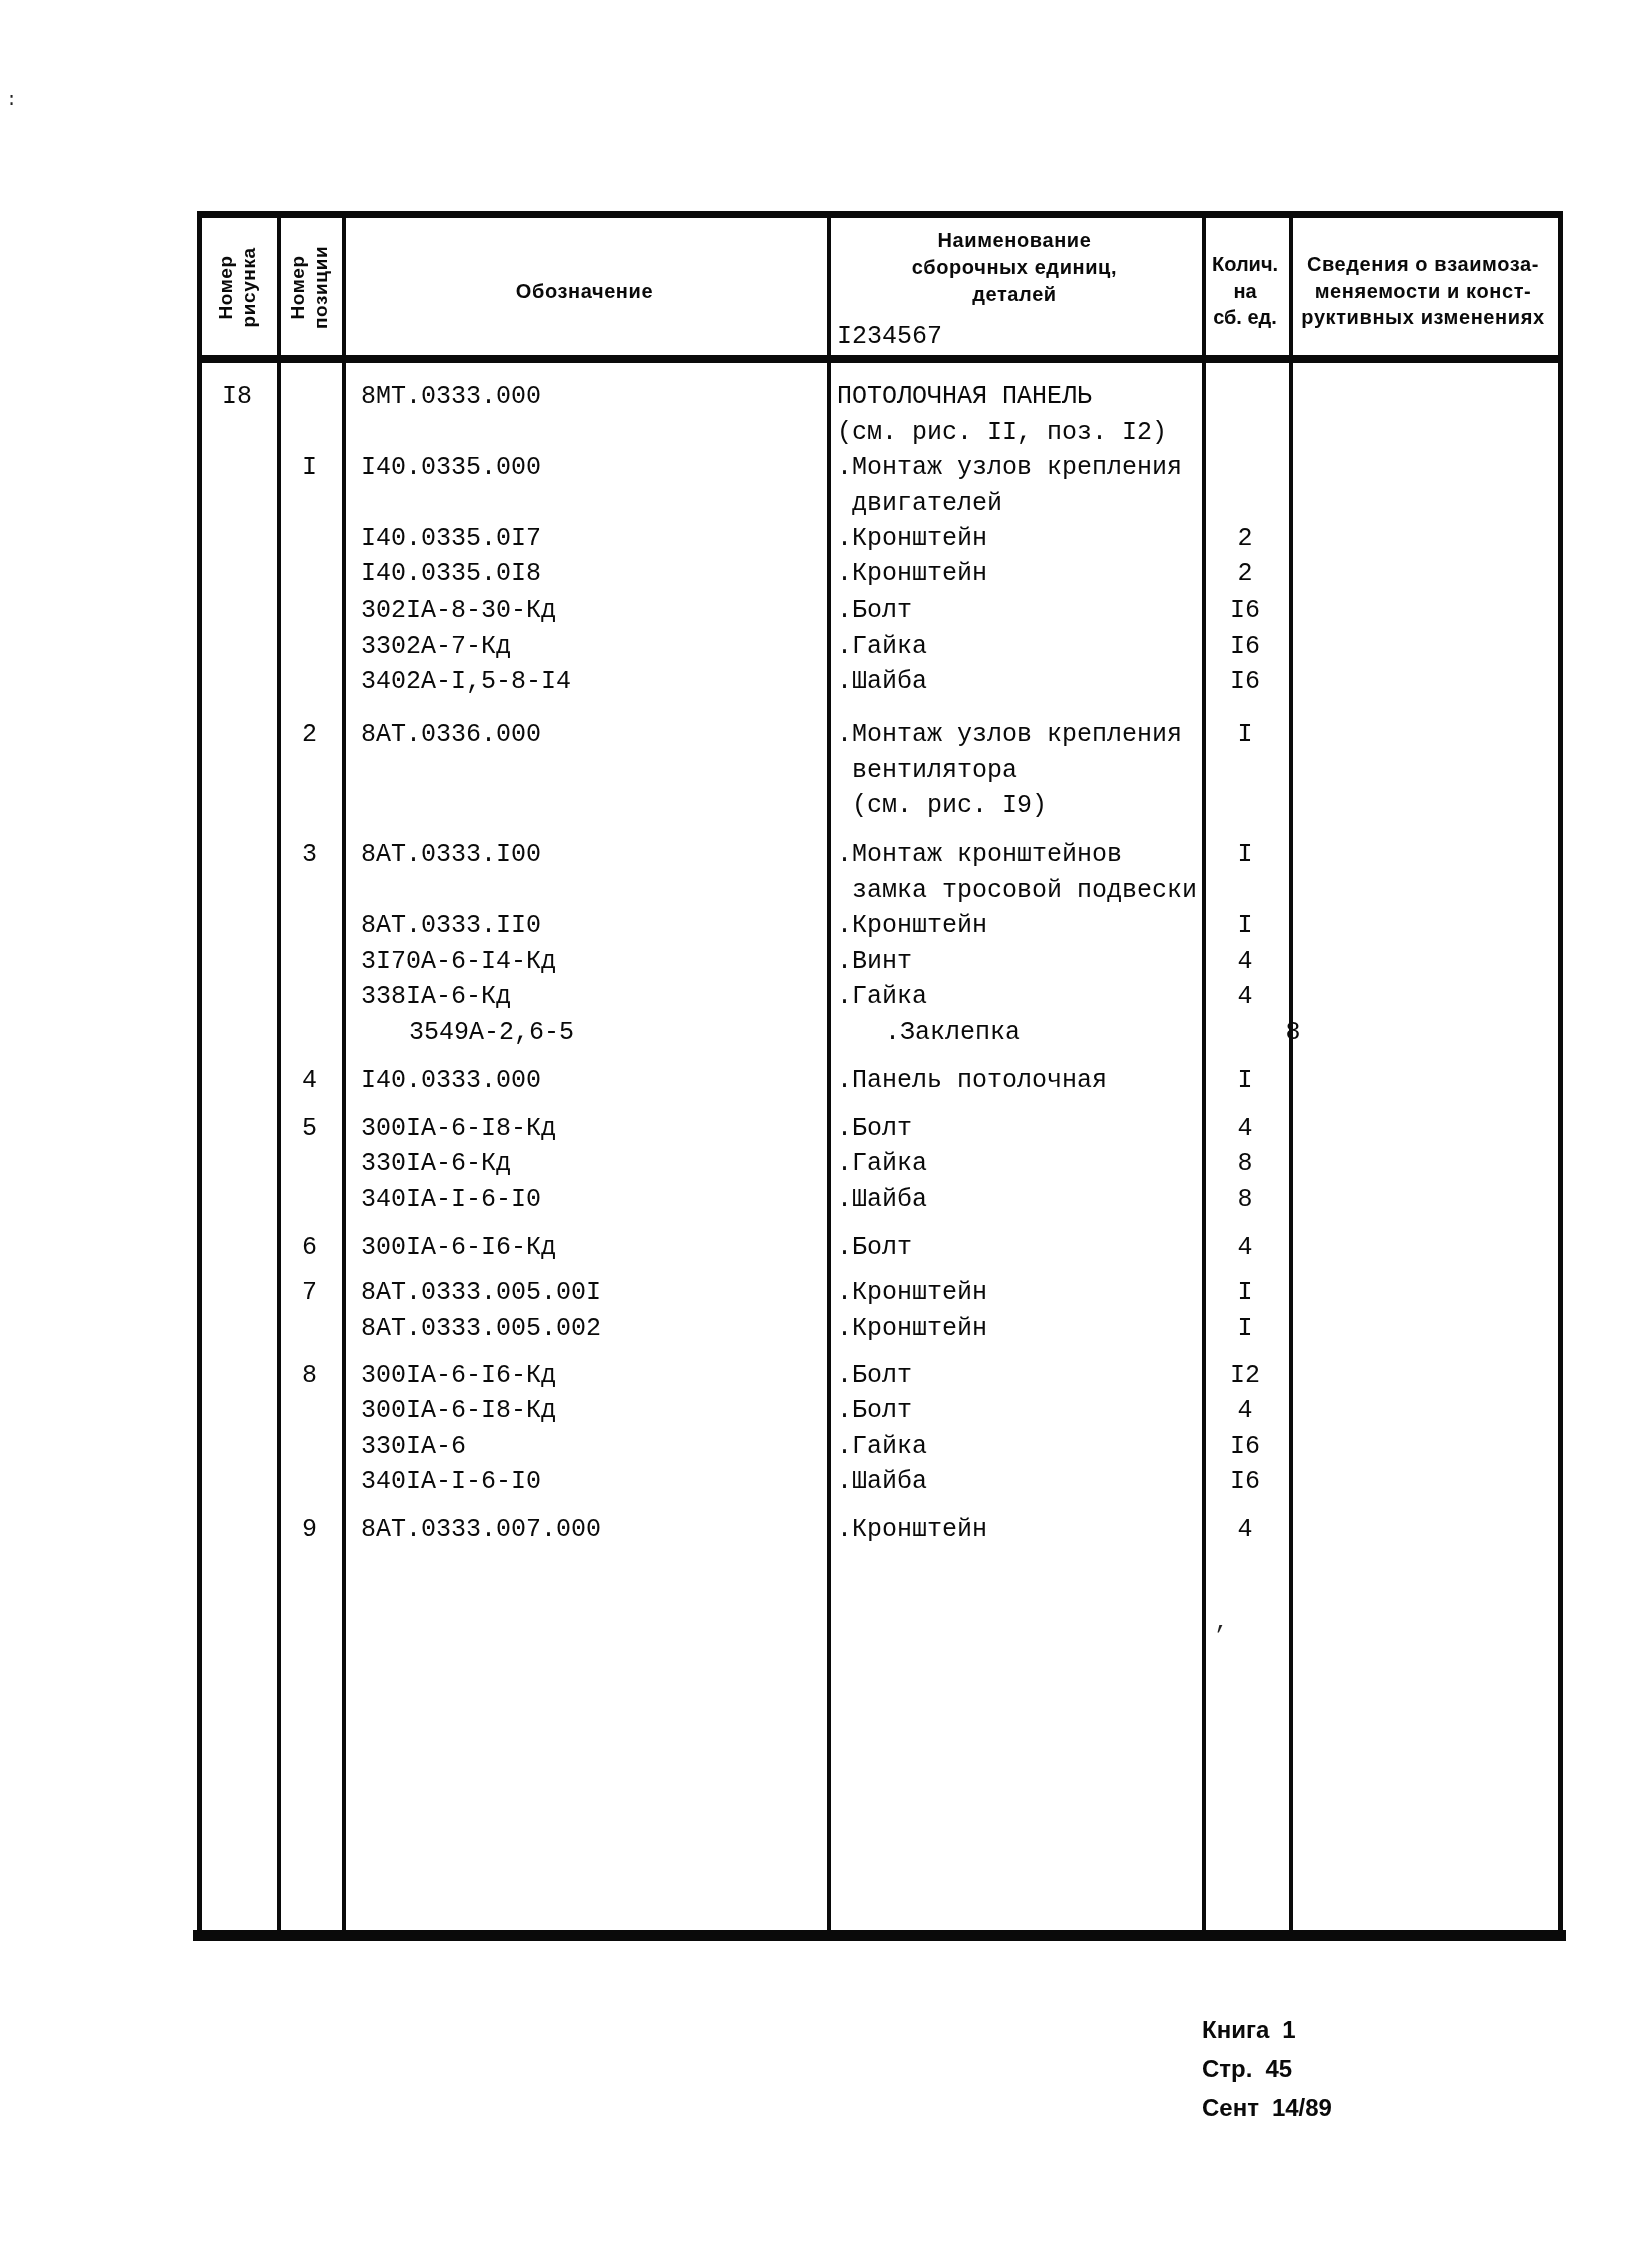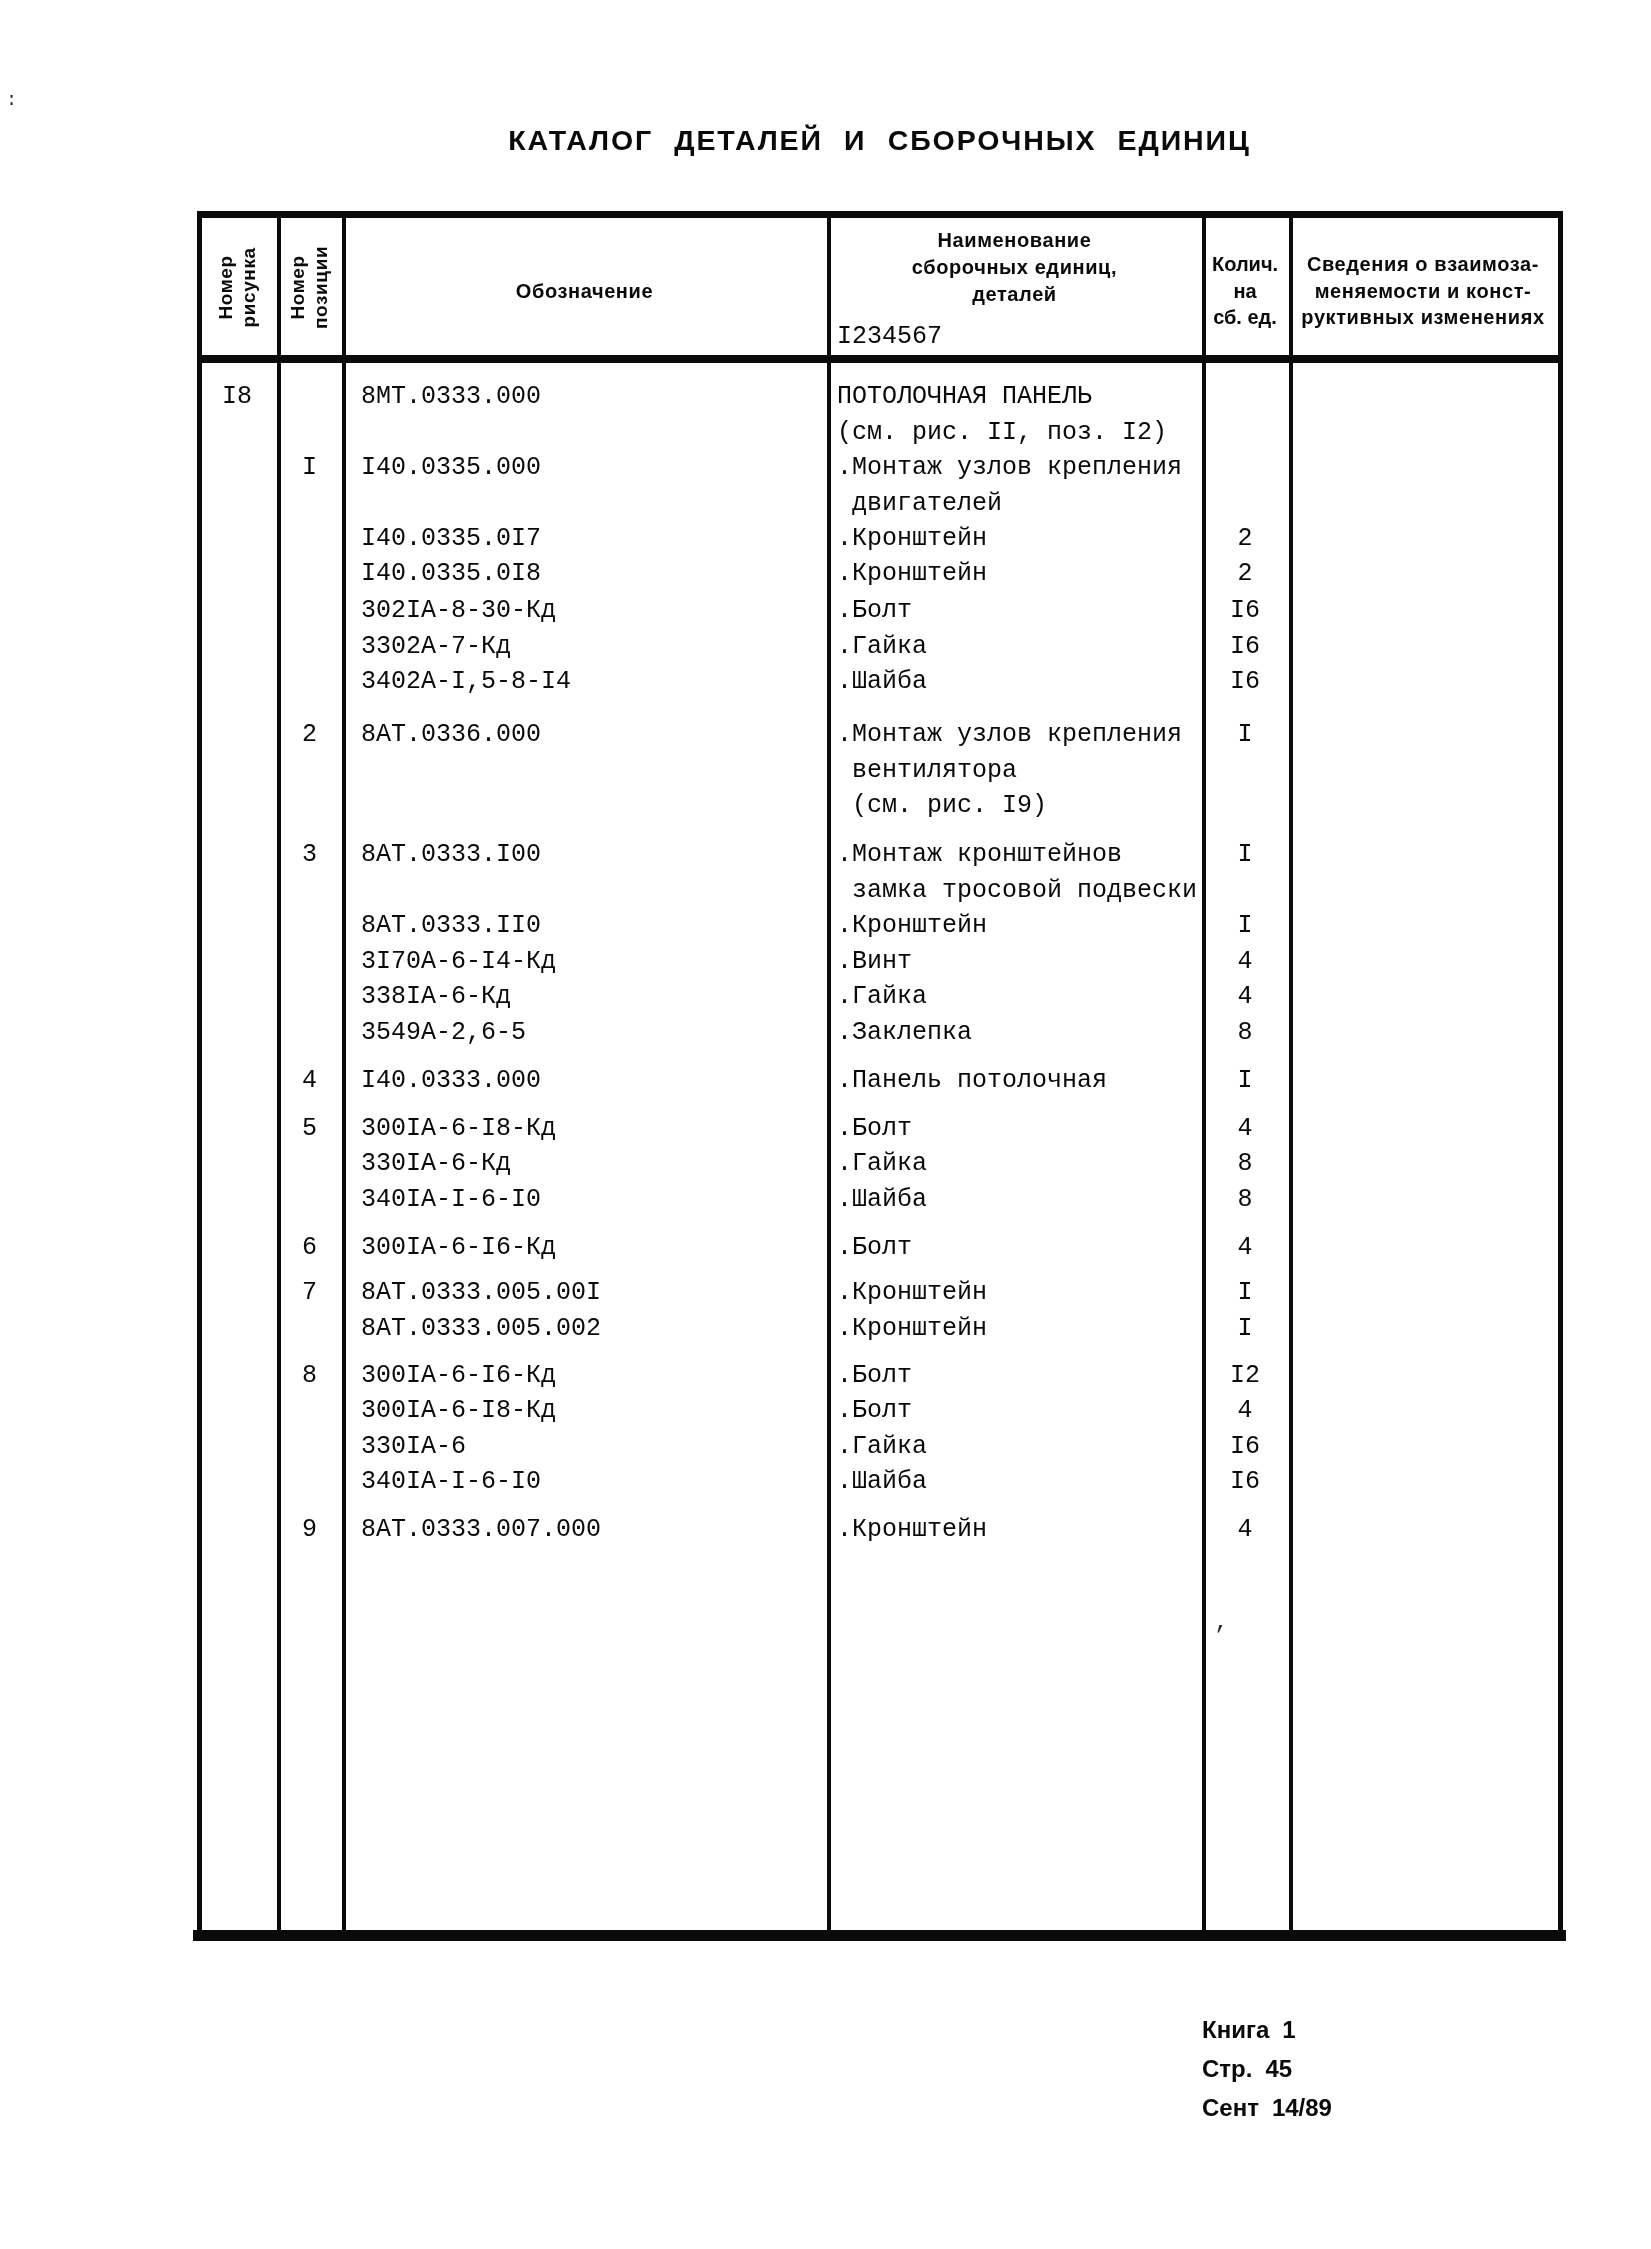--- a/index.html
+++ b/index.html
@@ -51,21 +51,20 @@
   .artifact.a2{left:1213px;top:1624px;font-size:23px}
 </style>
 </head>
 <body>
 
 <div class="page">
 
   <div class="artifact a1">:</div>
   <div class="artifact a2">’</div>
 
-  <div class="doc-title">КАТАЛОГ  ДЕТАЛЕЙ  И  СБОРОЧНЫХ  ЕДИНИЦ</div>
 
   <div>
 
     <div class="bline" style="left:197px;top:211px;width:1366px;height:7px"></div>
     <div class="bline" style="left:197px;top:355px;width:1366px;height:7.6px"></div>
     <div class="bline" style="left:193px;top:1930px;width:1373px;height:11.4px"></div>
 
     <div class="bline" style="left:197px;top:211px;width:5px;height:1727px"></div>
     <div class="bline" style="left:277px;top:211px;width:3.8px;height:1727px"></div>
     <div class="bline" style="left:342px;top:211px;width:3.8px;height:1727px"></div>
@@ -179,21 +178,21 @@
         <div class="trow" style="top: 947px;">
           <div class="tc code">3I70А-6-I4-Кд</div>
           <div class="tc name">.Винт</div>
           <div class="tc qty">4</div>
         </div>
         <div class="trow" style="top: 982px;">
           <div class="tc code">338IА-6-Кд</div>
           <div class="tc name">.Гайка</div>
           <div class="tc qty">4</div>
         </div>
-        <div class="trow" style="top: 1018px;">
+        <div class="trow" style="top: 1018px; margin-left: 48px;">
           <div class="tc code">3549А-2,6-5</div>
           <div class="tc name">.Заклепка</div>
           <div class="tc qty">8</div>
         </div>
         <div class="trow" style="top: 1066px;">
           <div class="tc pos">4</div>
           <div class="tc code">I40.0333.000</div>
           <div class="tc name">.Панель потолочная</div>
           <div class="tc qty">I</div>
         </div>

